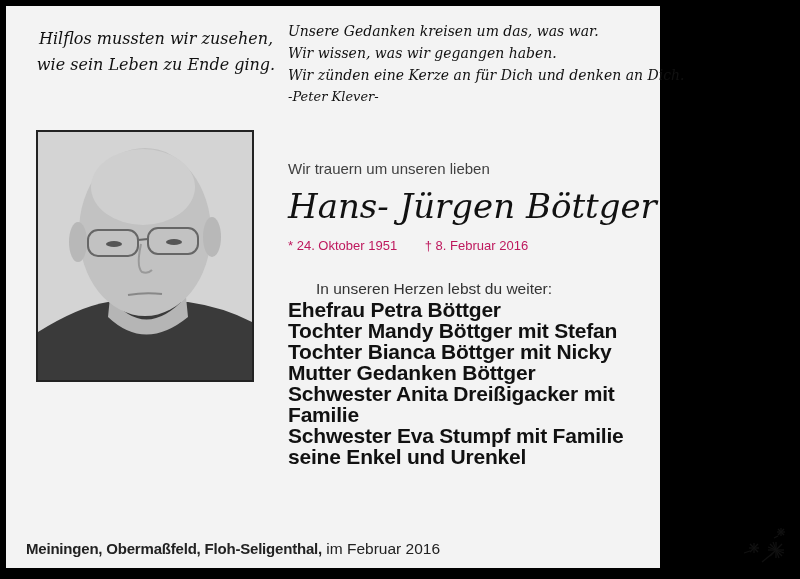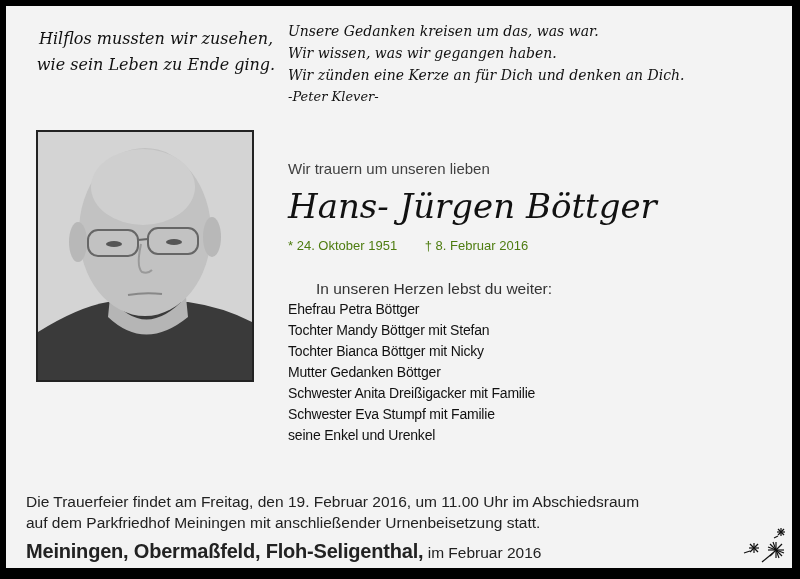--- a/index.html
+++ b/index.html
@@ -1,21 +1,21 @@
 <!DOCTYPE html>
 <html><head>
 <meta charset="utf-8">
 <style>
   html, body { margin: 0; padding: 0; }
   body {
     width: 800px; height: 579px; background: #000; position: relative; overflow: hidden;
     font-family: "Liberation Sans", sans-serif;
   }
   .card {
-    position: absolute; left: 6px; top: 6px; width: 786px; height: 562px;
+    position: absolute; left: 6px; top: 6px; width: 654px; height: 562px;
     background: #f3f3f3;
   }
   .script {
     font-family: "DejaVu Serif", serif; font-style: italic; color: #111;
   }
   .left-verse {
     position: absolute; left: 30px; top: 20px; width: 240px;
     font-size: 16px; line-height: 26px; text-align: center;
   }
   .right-verse {
@@ -28,35 +28,35 @@
     border: 2px solid #222; background: #cfcfcf; overflow: hidden;
   }
   .intro {
     position: absolute; left: 282px; top: 154px; font-size: 15px; color: #404040;
     font-family: "Liberation Sans", sans-serif;
   }
   .name {
     position: absolute; left: 282px; top: 180px; font-size: 34px; color: #111;
   }
   .dates {
-    position: absolute; left: 282px; top: 232px; font-size: 13px; color: #4d7c0f;
+    position: absolute; left: 282px; top: 232px; font-size: 13px; color: #be185d;
   }
   .dates span + span { margin-left: 24px; }
   .mourners {
     position: absolute; left: 282px; top: 272px; font-size: 15.5px; line-height: 21px; color: #111;
   }
   .mourners .light { color: #333; margin-left: 28px; }
-  .mourners .bold { font-weight: normal; font-size: 14px; letter-spacing: -0.2px; }
+  .mourners .bold { font-weight: bold; font-size: 21px; letter-spacing: -0.2px; }
   .ceremony {
     position: absolute; left: 20px; top: 485px; font-size: 15.5px; line-height: 21px; color: #222;
   }
   .place {
     position: absolute; left: 20px; top: 534px; font-size: 15.5px; color: #222;
   }
-  .place .bold { font-weight: bold; font-size: 20px; letter-spacing: -0.2px; }
+  .place .bold { font-weight: bold; font-size: 15px; letter-spacing: -0.2px; }
   .dandelion {
     position: absolute; left: 730px; top: 518px; width: 60px; height: 44px;
   }
 </style>
 </head>
 <body>
 
 <div class="card">
 
   <div class="left-verse script">
@@ -111,24 +111,20 @@
     <div class="light">In unseren Herzen lebst du weiter:</div>
     <div class="bold">Ehefrau Petra Böttger</div>
     <div class="bold">Tochter Mandy Böttger mit Stefan</div>
     <div class="bold">Tochter Bianca Böttger mit Nicky</div>
     <div class="bold">Mutter Gedanken Böttger</div>
     <div class="bold">Schwester Anita Dreißigacker mit Familie</div>
     <div class="bold">Schwester Eva Stumpf mit Familie</div>
     <div class="bold">seine Enkel und Urenkel</div>
   </div>
 
-  <div class="ceremony">
-    <div>Die Trauerfeier findet am Freitag, den 19. Februar 2016, um 11.00 Uhr im Abschiedsraum</div>
-    <div>auf dem Parkfriedhof Meiningen mit anschließender Urnenbeisetzung statt.</div>
-  </div>
 
   <div class="place">
     <span class="bold">Meiningen, Obermaßfeld, Floh-Seligenthal,</span><span> im Februar 2016</span>
   </div>
 
   <svg class="dandelion" viewBox="0 0 60 44">
     <g stroke="#111" stroke-width="1.2">
 
       <g transform="translate(45,8)">
         <line x1="-4" y1="0" x2="4" y2="0"></line>

